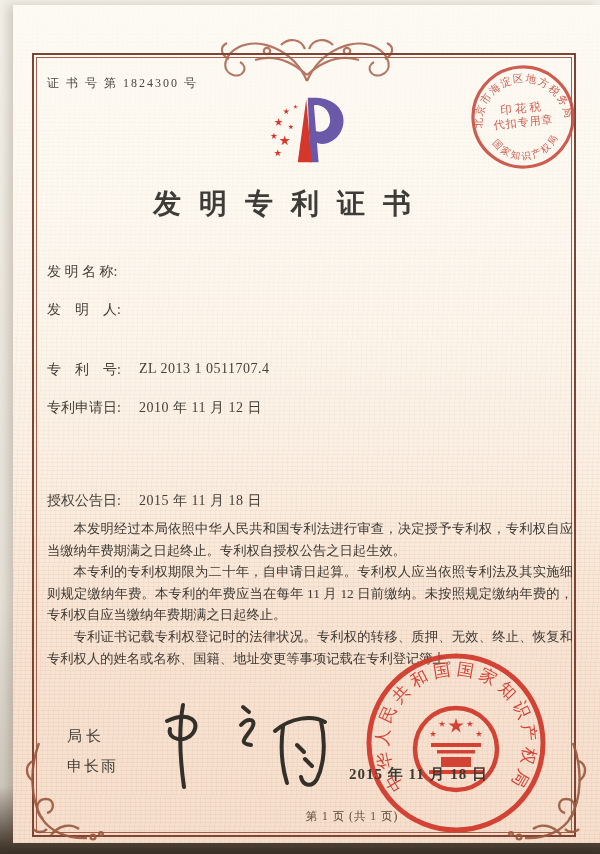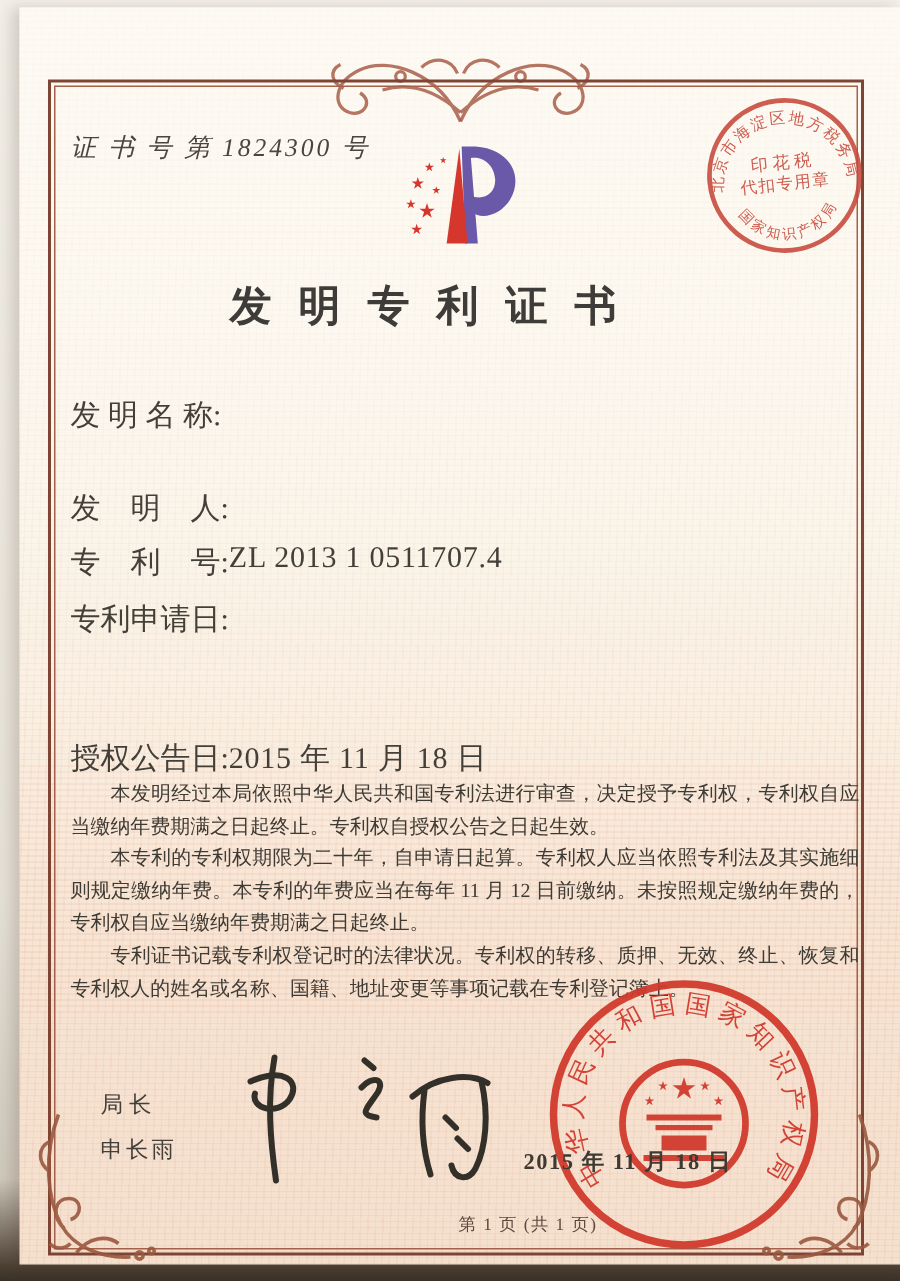--- a/index.html
+++ b/index.html
@@ -9,25 +9,25 @@
     background:
       repeating-linear-gradient(92deg, rgba(214,150,128,0.10) 0 1px, rgba(0,0,0,0) 1px 5px),
       repeating-linear-gradient(0deg, rgba(226,166,142,0.16) 0 1px, rgba(0,0,0,0) 1px 4px),
       linear-gradient(180deg,#fcf8ef 0%,#faf3e6 30%,#f9ecdd 55%,#f7e3d2 78%,#f5dfcd 100%);
     box-shadow:-5px 0 9px rgba(60,40,20,0.18);}
   .paper::after{content:"";position:absolute;inset:0;pointer-events:none;
     background:linear-gradient(180deg, rgba(253,251,245,0.85) 0%, rgba(253,250,243,0.55) 34%, rgba(253,248,240,0) 70%);}
   .frame{position:absolute;left:19px;top:48px;width:540px;height:780px;border:2px solid #7e4434;z-index:2;}
   .frame-inner{position:absolute;inset:2px;border:1px solid #a5604a;}
   .z{position:absolute;z-index:3;}
-  .cert-no{left:34px;top:82px;font-size:17px;letter-spacing:2px;color:#4c453e;font-style:italic;}
+  .cert-no{left:34px;top:70px;font-size:12px;letter-spacing:2px;color:#4c453e;}
   .logo{left:244px;top:80px;width:100px;height:100px;}
   .title{left:19px;top:180px;width:500px;text-align:center;font-size:28px;font-weight:600;
     letter-spacing:18px;text-indent:18px;color:#3e3c38;}
-  .frow{left:34px;width:528px;font-size:20px;color:#443f39;display:flex;}
+  .frow{left:34px;width:528px;font-size:14px;color:#443f39;display:flex;}
   .frow .lab{flex:0 0 92px;white-space:nowrap;}
   .frow .val{flex:1;letter-spacing:0.5px;}
   .paras{left:34px;top:513px;width:526px;font-size:13.3px;line-height:21.6px;
     color:#3e3a34;text-align:justify;z-index:3;position:absolute;}
   .paras p{margin:0;text-indent:2em;}
   .sig-title{left:54px;top:722px;font-size:15px;letter-spacing:4px;color:#43403a;}
   .sig-name{left:54px;top:752px;font-size:15px;letter-spacing:2px;color:#43403a;}
   .sig-hand{left:140px;top:686px;width:190px;height:108px;z-index:4;}
   .seal{left:350px;top:645px;width:186px;height:186px;z-index:4;opacity:0.93;}
   .seal-date{left:336px;top:760px;font-size:15px;font-weight:600;letter-spacing:1px;color:#3e3a33;z-index:5;}
@@ -81,29 +81,30 @@
       <use href="#lstar" transform="translate(36,60) scale(7)"></use>
       <use href="#lstar" transform="translate(27,76) scale(5)"></use>
     </g>
   </svg>
 
   <div class="z title">发明专利证书</div>
 
   <div class="z frow" style="top:258px">
     <span class="lab">发 明 名 称:</span>
   </div>
-  <div class="z frow" style="top:320px">
+  <div class="z frow" style="top:296px">
     <span class="lab">发　明　人:</span>
   </div>
   <div class="z frow" style="top:356px">
     <span class="lab">专　利　号:</span>
     <span class="val">ZL 2013 1 0511707.4</span>
   </div>
   <div class="z frow" style="top:394px">
     <span class="lab">专利申请日:</span>
+    <span class="val">2010 年 11 月 12 日</span>
   </div>
   <div class="z frow" style="top:487px">
     <span class="lab">授权公告日:</span>
     <span class="val">2015 年 11 月 18 日</span>
   </div>
 
   <div class="paras">
     <p>本发明经过本局依照中华人民共和国专利法进行审查，决定授予专利权，专利权自应当缴纳年费期满之日起终止。专利权自授权公告之日起生效。</p>
     <p>本专利的专利权期限为二十年，自申请日起算。专利权人应当依照专利法及其实施细则规定缴纳年费。本专利的年费应当在每年 11 月 12 日前缴纳。未按照规定缴纳年费的，专利权自应当缴纳年费期满之日起终止。</p>
     <p>专利证书记载专利权登记时的法律状况。专利权的转移、质押、无效、终止、恢复和专利权人的姓名或名称、国籍、地址变更等事项记载在专利登记簿上。</p>

